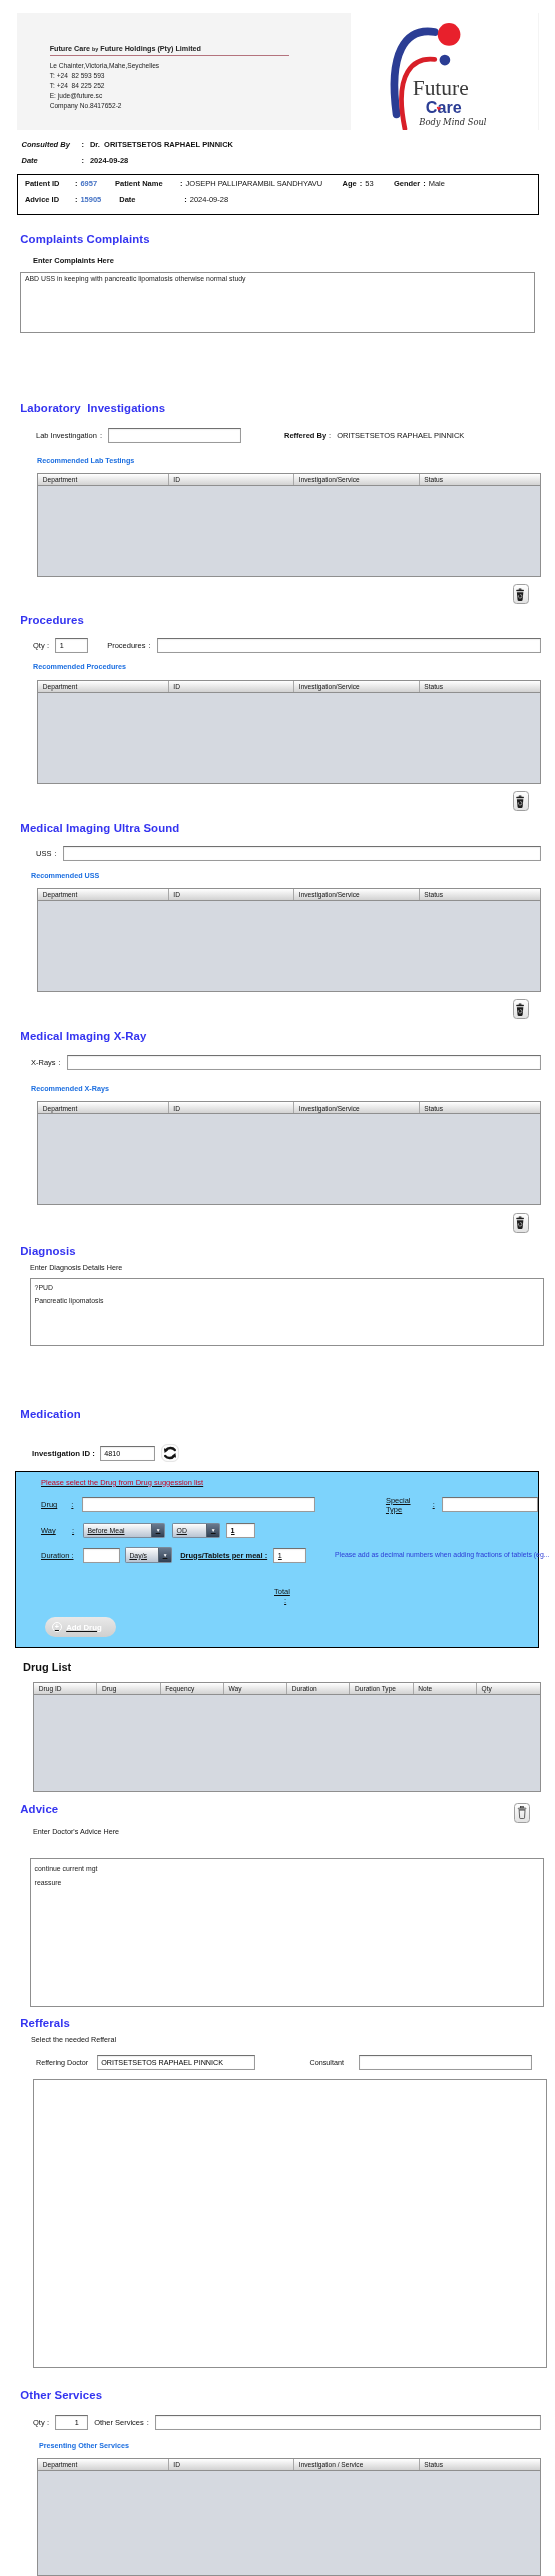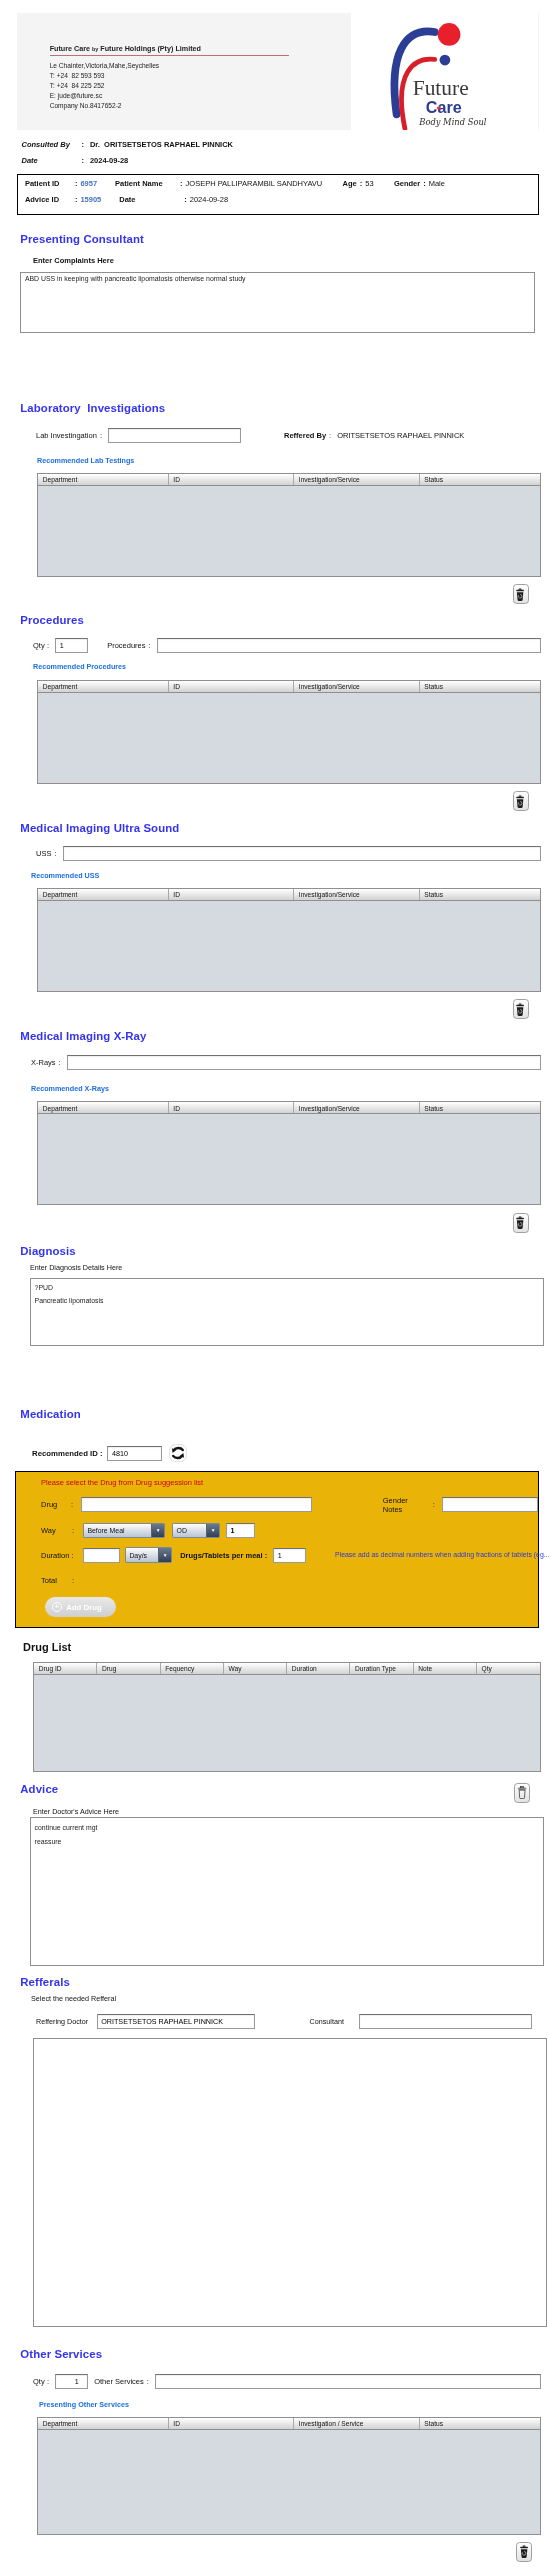--- a/index.html
+++ b/index.html
@@ -65,40 +65,40 @@
 
   .trash-row { display:flex; justify-content:flex-end; margin:7.2px 27.5px 0 0; }
   .trash-btn { width:16px; height:20px; border:0.6px solid #9f9f9f; border-radius:3.6px; background:linear-gradient(#ffffff,#e2e2e2); display:flex; align-items:center; justify-content:center; cursor:pointer; padding:0; }
 
   
   .presc-row { display:flex; align-items:center; margin-left:32px; }
   .presc-lbl { font-size:7.8px; font-weight:bold; }
   .presc-inp { width:55px; margin-left:4.8px; }
   .refresh-btn { width:19px; height:19px; border:none; background:transparent; margin-left:6px; cursor:pointer; padding:0; }
 
-  .med-box { margin-left:15px; width:524px; border:1.8px solid #000; background:#eab308; padding:4.8px 0 0 25px; position:relative; }
+  .med-box { margin-left:15px; width:524px; border:1.8px solid #000; background:#7dd3fc; padding:4.8px 0 0 25px; position:relative;text-decoration:underline; }
   .alert-red { color:#cc0021; font-size:7.5px; margin-top:1.2px; }
   .mrow { display:flex; align-items:center; margin-top:9px; position:relative; }
   .mlbl { width:31px; font-size:7.5px; }
   .mcol { width:10.8px; font-size:7.5px; }
   .drug-inp { width:238px; }
   .snote-lbl { margin-left:71px; font-size:7.5px; }
   .snote-col { width:9.6px; margin-left:4.8px; font-size:7.5px; }
   .snote-inp { width:96px; }
   .dd { height:15.5px; border:0.6px solid #7a8a9a; border-radius:1.2px; background:linear-gradient(#fdfdfd,#b9c4d2); display:flex; align-items:center; font-size:6.9px; cursor:pointer; }
   .dd-label { flex:1; padding:0 3.6px; white-space:nowrap; }
   .dd-arrow { width:12.6px; align-self:stretch; background:linear-gradient(#6a7a8e,#313f52); color:#fff; font-size:4.8px; display:flex; align-items:center; justify-content:center; border-left:0.6px solid #55626f; }
   .dd-way { width:82px; } .dd-freq { width:48px; margin-left:7.2px; } .dd-dur { width:47px; margin-left:4.8px; }
   .freq-qty { width:29px; margin-left:6px; font-weight:bold; }
   .dur-lbl { width:42px; font-size:7.5px; }
   .dur-inp { width:37px; }
   .permeal-lbl { margin-left:8.4px; font-size:7.5px; font-weight:bold; }
   .permeal-inp { width:33px; margin-left:6px; }
   .decimal-note { position:absolute; left:294px; top:3.6px; width:257px; font-size:6.9px; color:#2b3bd6; white-space:nowrap; }
-  .total-row { margin-top:13px; }
+  .total-row { margin-top:24px;flex-direction:column; }
   .adddrug-btn { margin:12px 0 9.6px 3.6px; height:20.3px; width:71px; border:none; border-radius:10.2px; background:linear-gradient(#e9e9e9,#cfcfcf); color:#ffffff; font-weight:bold; font-size:7.8px; display:flex; align-items:center; gap:4.2px; padding:0 7.2px; cursor:default; font-family:"Liberation Sans", sans-serif; }
   .plus-circ { width:10.2px; height:10.2px; border:1.2px solid #fff; border-radius:50%; color:#fff; font-size:7.2px; line-height:7.8px; text-align:center; font-weight:bold; }
   .druglist-lbl { margin-left:23px; font-size:11px; font-weight:bold; }
   .drug-table { margin-left:33px; width:508px; }
 
   
   .advice-head { display:flex; justify-content:space-between; align-items:flex-start; margin:0 26px 0 0; }
 
   
   .ref-row { display:flex; align-items:center; margin-left:36px; font-size:7.2px; }
@@ -170,21 +170,21 @@
       <span class="plbl w-visit">Advice ID</span>
       <span class="pcol">:</span>
       <span class="pid">15905</span>
       <span class="sp" style="width:18px"></span>
       <span class="plbl w-date">Date</span>
       <span class="pcol">:</span>
       <span>2024-09-28</span>
     </div>
   </div>
 
-  <h2 class="section-title" style="margin-top:18px">Presenting Consultant</h2>
+  <h2 class="section-title" style="margin-top:18px">Complaints Complaints</h2>
   <div class="sub-label" style="margin-top:10.8px">Enter Complaints Here</div>
   <textarea class="box t-complaints" style="margin-top: 7.2px;">ABD USS in keeping with pancreatic lipomatosis otherwise normal study</textarea>
 
   <h2 class="section-title" style="margin-top:69px">Laboratory  Investigations</h2>
   <div class="field-row" style="margin-top:14.3px">
     <span>Lab Investingation</span>
     <span style="margin-left:3px">:</span>
     <input class="inp lab-inp" type="text" value="" style="">
     <span class="reffered"><b>Reffered By</b><span style="margin-left:3px">:</span><span class="rv">ORITSETSETOS RAPHAEL PINNICK</span></span>
   </div>
@@ -293,41 +293,41 @@
     </button>
   </div>
 
   <h2 class="section-title" style="margin-top:12px">Diagnosis</h2>
   <div class="sub-label-n" style="margin-top:6px; margin-left:30px">Enter Diagnosis Details Here</div>
   <textarea class="box t-diagnosis" style="margin-top: 6px; margin-left: 30px; width: 514px;">?PUD
 Pancreatic lipomatosis</textarea>
 
   <h2 class="section-title" style="margin-top:62px">Medication</h2>
   <div class="presc-row" style="margin-top:24px">
-    <span class="presc-lbl">Recommended ID :</span>
+    <span class="presc-lbl">Investigation ID :</span>
     <input class="inp presc-inp" type="text" value="4810" style="">
     <button class="refresh-btn">
       <svg width="18" height="18" viewBox="0 0 30 30">
           <rect x="1" y="1" width="28" height="28" rx="9" fill="#fdfdfd" stroke="#cfcfcf"></rect>
           <path d="M23,10 A9,8 0 0 0 8,10.5" fill="none" stroke="#151515" stroke-width="4" stroke-linecap="round"></path>
           <polygon points="5,7 12,10 6,15" fill="#151515"></polygon>
           <path d="M7,20 A9,8 0 0 0 22,19.5" fill="none" stroke="#151515" stroke-width="4" stroke-linecap="round"></path>
           <polygon points="25,23 18,20 24,15" fill="#151515"></polygon>
         </svg>
     </button>
   </div>
 
   <div class="med-box" style="margin-top:8.4px">
     <div class="alert-red">Please select the Drug from Drug suggession list</div>
 
     <div class="mrow">
       <span class="mlbl">Drug</span>
       <span class="mcol">:</span>
       <input class="inp drug-inp" type="text" value="" style="">
-      <span class="snote-lbl">Gender Notes</span>
+      <span class="snote-lbl">Special Type</span>
       <span class="snote-col">:</span>
       <input class="inp snote-inp" type="text" value="" style="">
     </div>
 
     <div class="mrow">
       <span class="mlbl">Way</span>
       <span class="mcol">:</span>
       <div class="dd dd-way">
         <span class="dd-label">Before Meal</span>
         <span class="dd-arrow">▼</span>
@@ -381,21 +381,21 @@
     <h2 class="section-title">Advice</h2>
     <button class="trash-btn">
       <svg width="10.2" height="13" viewBox="0 0 17 22">
           <rect x="2" y="3.5" width="13" height="2" rx="1" fill="none" stroke="#333" stroke-width="1.2"></rect>
           <rect x="6" y="1" width="5" height="2" fill="none" stroke="#333" stroke-width="1.2"></rect>
           <path d="M3.5,7 L13.5,7 L12.6,20 C12.5,20.8 12,21.3 11.2,21.3 L5.8,21.3 C5,21.3 4.5,20.8 4.4,20 Z" fill="none" stroke="#333" stroke-width="1.3"></path>
         </svg>
     </button>
   </div>
   <div class="sub-label-n" style="margin-top:4.8px">Enter Doctor's Advice Here</div>
-  <textarea class="box t-advice" style="margin-top: 1px; margin-left: 30px; width: 514px;">continue current mgt
+  <textarea class="box t-advice" style="margin-top: 22px; margin-left: 30px; width: 514px;">continue current mgt
 reassure</textarea>
 
   <h2 class="section-title" style="margin-top:9.6px">Refferals</h2>
   <div class="sub-label-n" style="margin-top:6px; margin-left:31px">Select the needed Refferal</div>
   <div class="ref-row" style="margin-top:10.8px">
     <span>Reffering Doctor</span>
     <input class="inp refdoc-inp" type="text" value="ORITSETSETOS RAPHAEL PINNICK" style="">
     <span class="consult-lbl2">Consultant</span>
     <input class="inp consultant-inp" type="text" value="" style="">
   </div>

